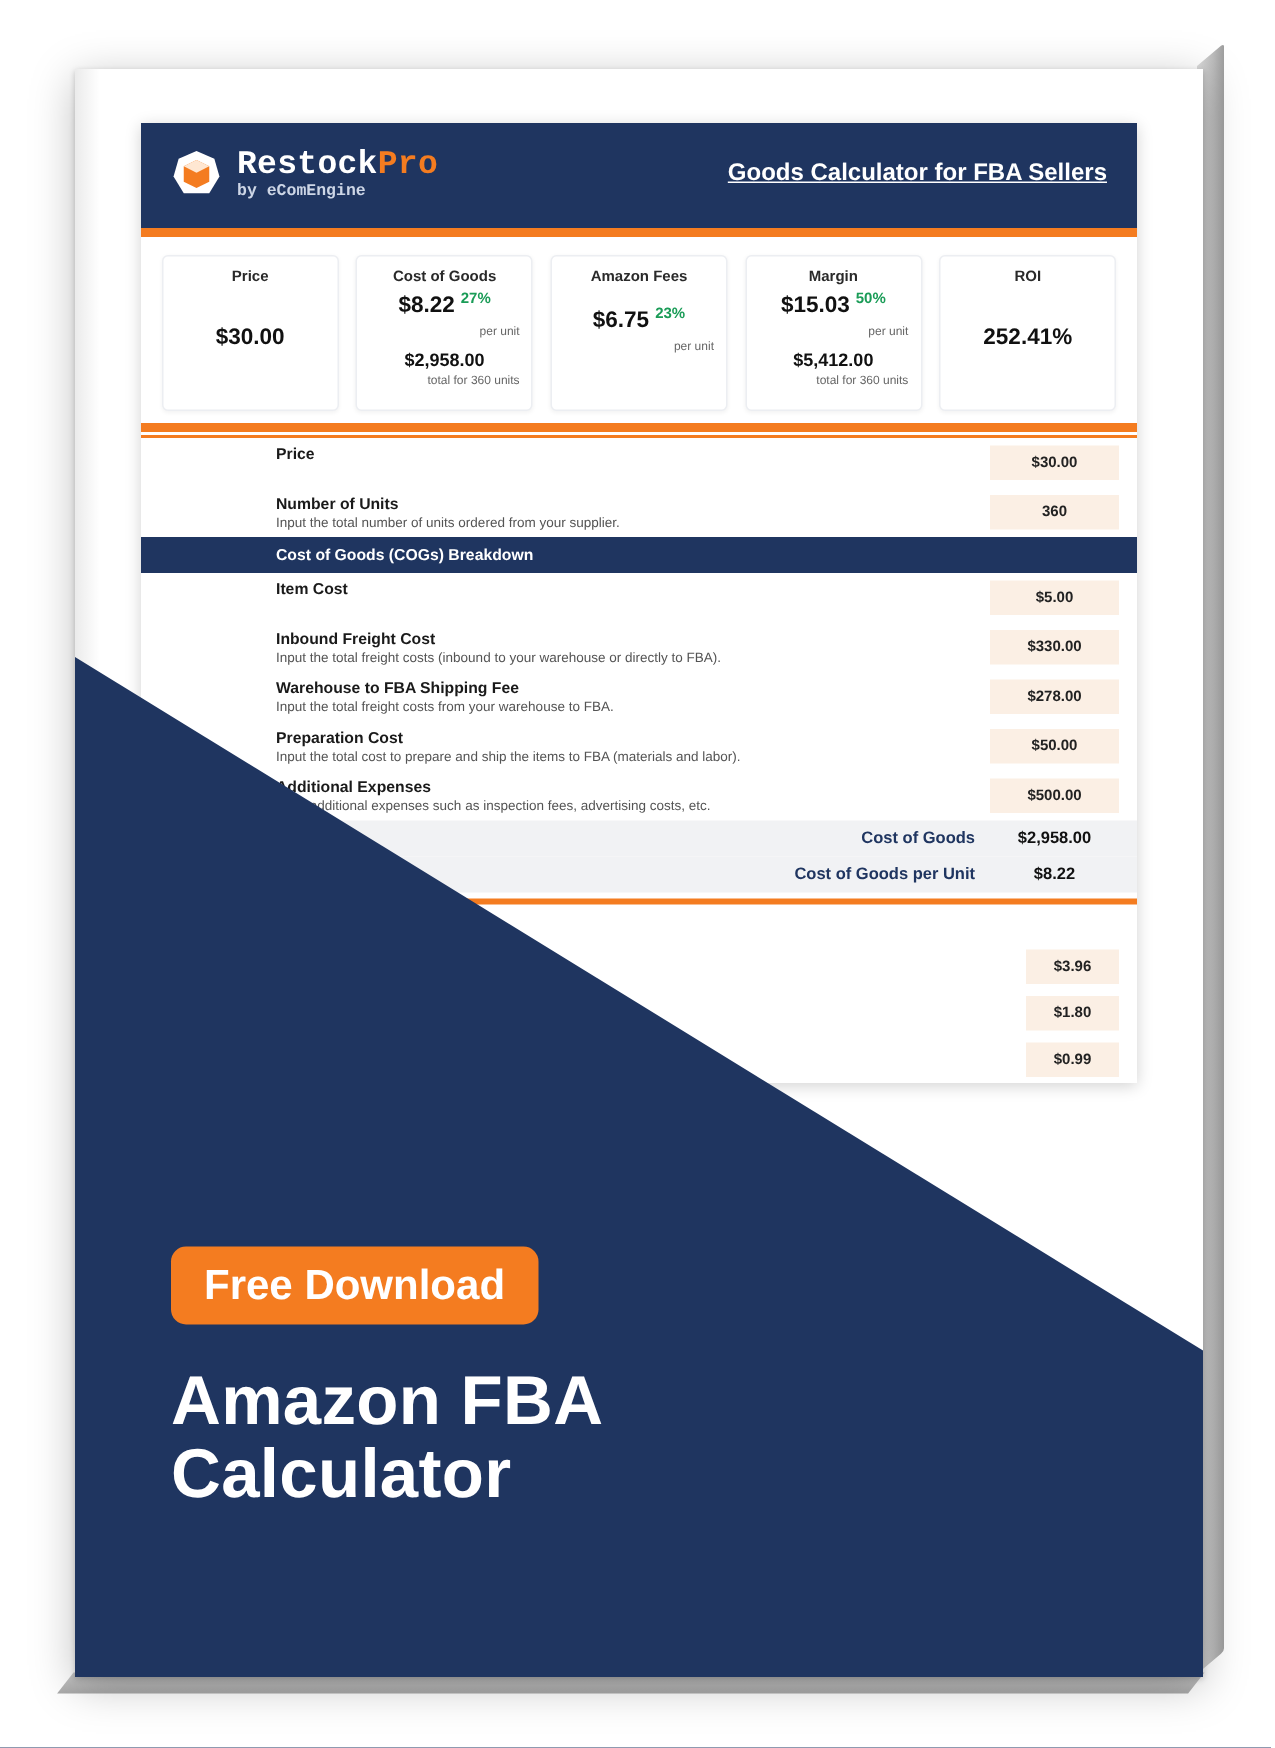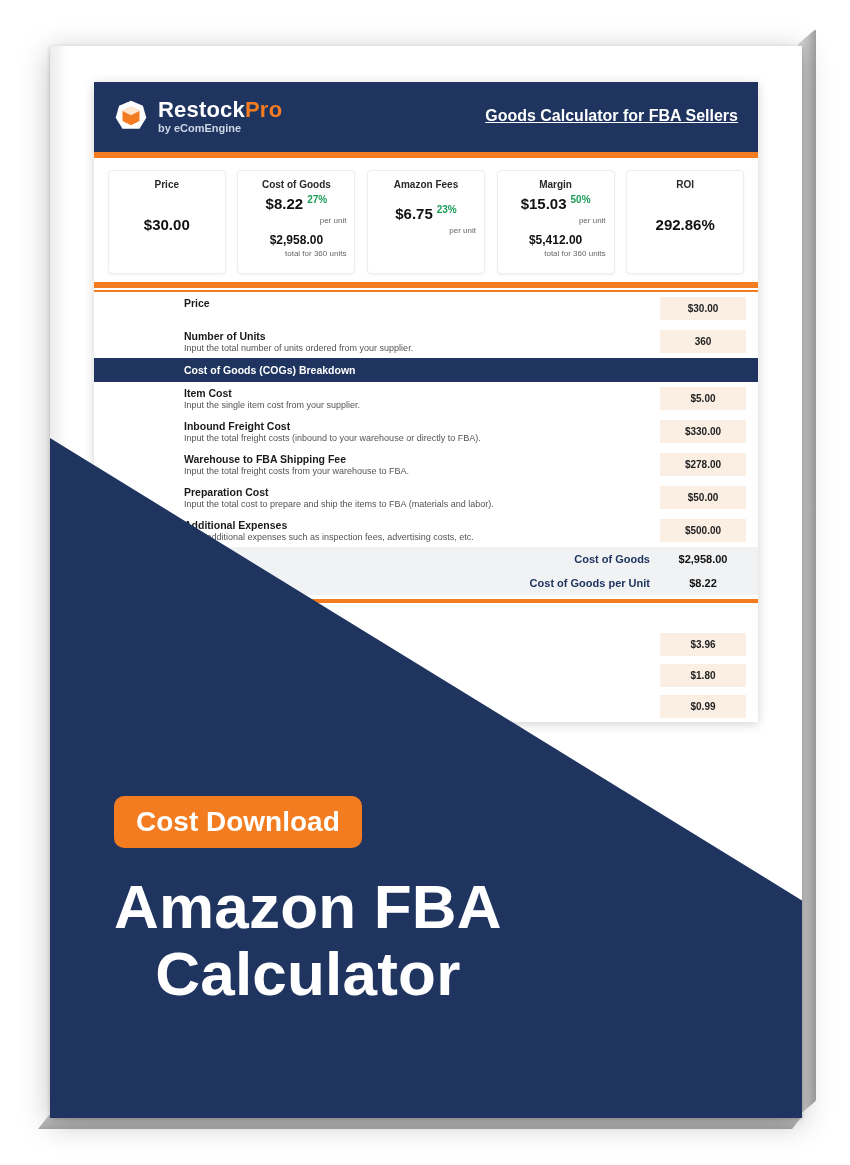--- a/index.html
+++ b/index.html
@@ -69,21 +69,21 @@
     align-items: center;
     justify-content: space-between;
     padding: 16px 20px 18px;
   }
   .brand { display: flex; align-items: center; gap: 10px; }
   .logo-badge {
     width: 34px; height: 34px;
     display: grid; place-items: center;
   }
   .logo-badge svg { width: 34px; height: 34px; }
-  .brand-text { line-height: 1.1; }
+  .brand-text { line-height: 1.1; font-family: Liberation Mono, monospace; }
   .brand-name { font-size: 22px; font-weight: 800; letter-spacing: .2px; }
   .brand-name .pro { color: #f47c20; }
   .brand-sub { font-size: 11px; color: #cdd6e6; font-weight: 600; }
   .hdr-title { font-size: 16px; font-weight: 700; text-decoration: underline; }
 
   
   .metrics {
     display: flex;
     justify-content: space-around;
     padding: 12px 8px 8px;
@@ -155,21 +155,21 @@
   .fees-link {
     color: #1f3560; font-size: 11px; font-weight: 800;
     text-decoration: underline;
   }
 
   .val-only-row {
     display: flex; justify-content: flex-end;
     padding: 4px 12px;
   }
   .val-only-row .valbox {
-    width: 86px; text-align: center;
+    width: 62px; text-align: center;
     background: #fbefe4;
     padding: 6px 4px; font-size: 10px; font-weight: 600; color: #222;
   }
 
   
   .overlay {
     position: absolute;
     left: 0; bottom: 0;
     width: 100%;
     height: 680px;
@@ -188,25 +188,24 @@
     display: inline-block;
     background: #f47c20;
     color: #fff;
     font-weight: 800;
     font-size: 28px;
     padding: 10px 22px;
     border-radius: 10px;
     margin-bottom: 26px;
   }
   .promo h1 {
-    font-size: 62px;
+    font-size: 46px;
     font-weight: 700;
     line-height: 1.08;
     letter-spacing: .2px;
-    text-align: center;
   }
 </style>
 </head>
 <body>
 
 <div class="book-edge"></div>
 <div class="book-edge-bottom"></div>
 
 <div class="cover">
 
@@ -259,21 +258,21 @@
         <div>
           <span class="big">$15.03</span><span class="pct">50%</span>
         </div>
         <div class="sub">per unit</div>
         <div class="tot">$5,412.00</div>
         <div class="sub">total for 360 units</div>
       </div>
       <div class="card">
         <div class="label">ROI</div>
         <div style="height:22px"></div>
-        <div class="big">292.86%</div>
+        <div class="big">252.41%</div>
       </div>
     </div>
     <div class="thin-orange"></div>
 
     <div class="row">
       <div class="info">
         <div class="t">Price</div>
       </div>
       <div class="valbox">$30.00</div>
     </div>
@@ -284,21 +283,20 @@
       </div>
       <div class="valbox">360</div>
     </div>
 
     <div class="section-bar">Cost of Goods (COGs) Breakdown</div>
 
     <div id="cogs-rows">
         <div class="row">
           <div class="info">
             <div class="t">Item Cost</div>
-            <div class="d">Input the single item cost from your supplier.</div>
           </div>
           <div class="valbox">$5.00</div>
         </div>
         <div class="row">
           <div class="info">
             <div class="t">Inbound Freight Cost</div>
             <div class="d">Input the total freight costs (inbound to your warehouse or directly to FBA).</div>
           </div>
           <div class="valbox">$330.00</div>
         </div>
@@ -349,20 +347,20 @@
         </div>
         <div class="val-only-row">
           <div class="valbox">$0.99</div>
         </div>
       </div>
 
   </div>
 
   <div class="overlay"></div>
   <div class="promo">
-    <span class="pill">Cost Download</span>
+    <span class="pill">Free Download</span>
     <h1>
       <span>Amazon FBA</span><br>
       <span>Calculator</span>
     </h1>
   </div>
 
 </div>
 
 </body></html>

